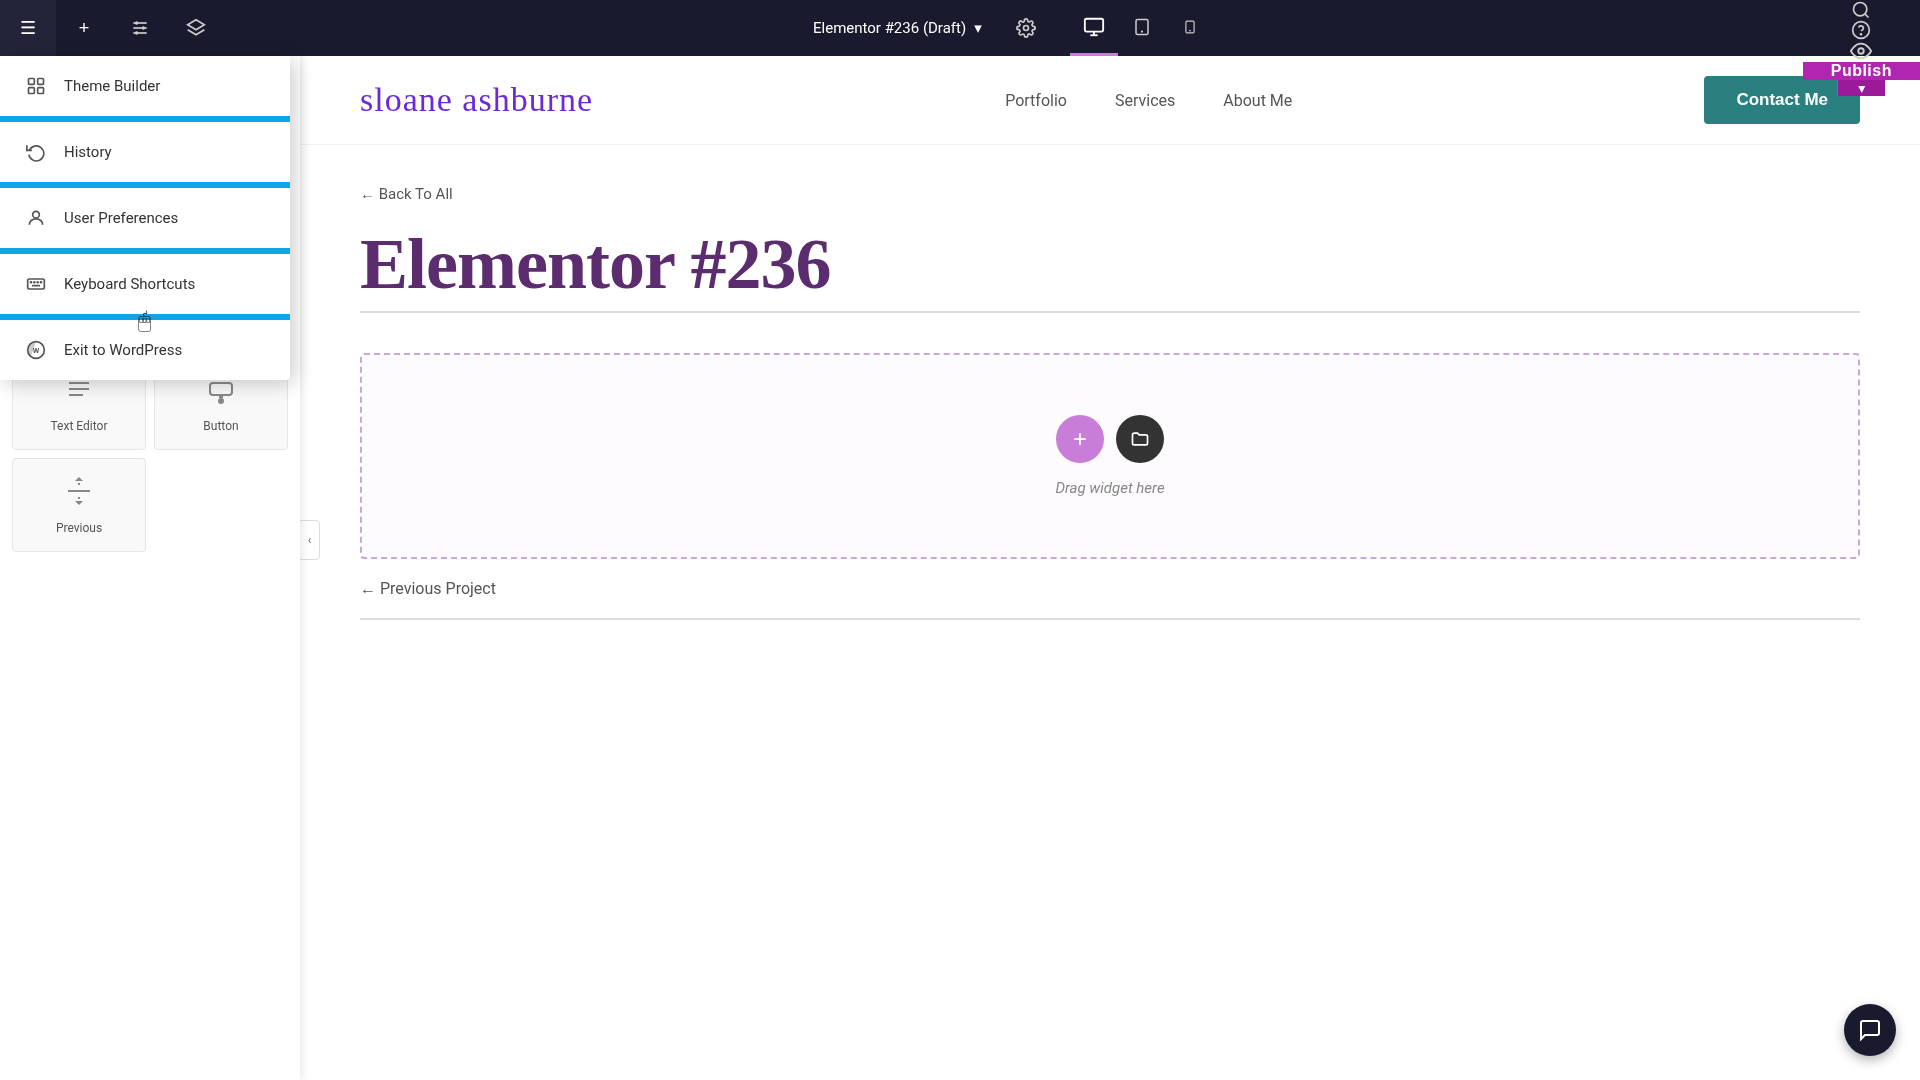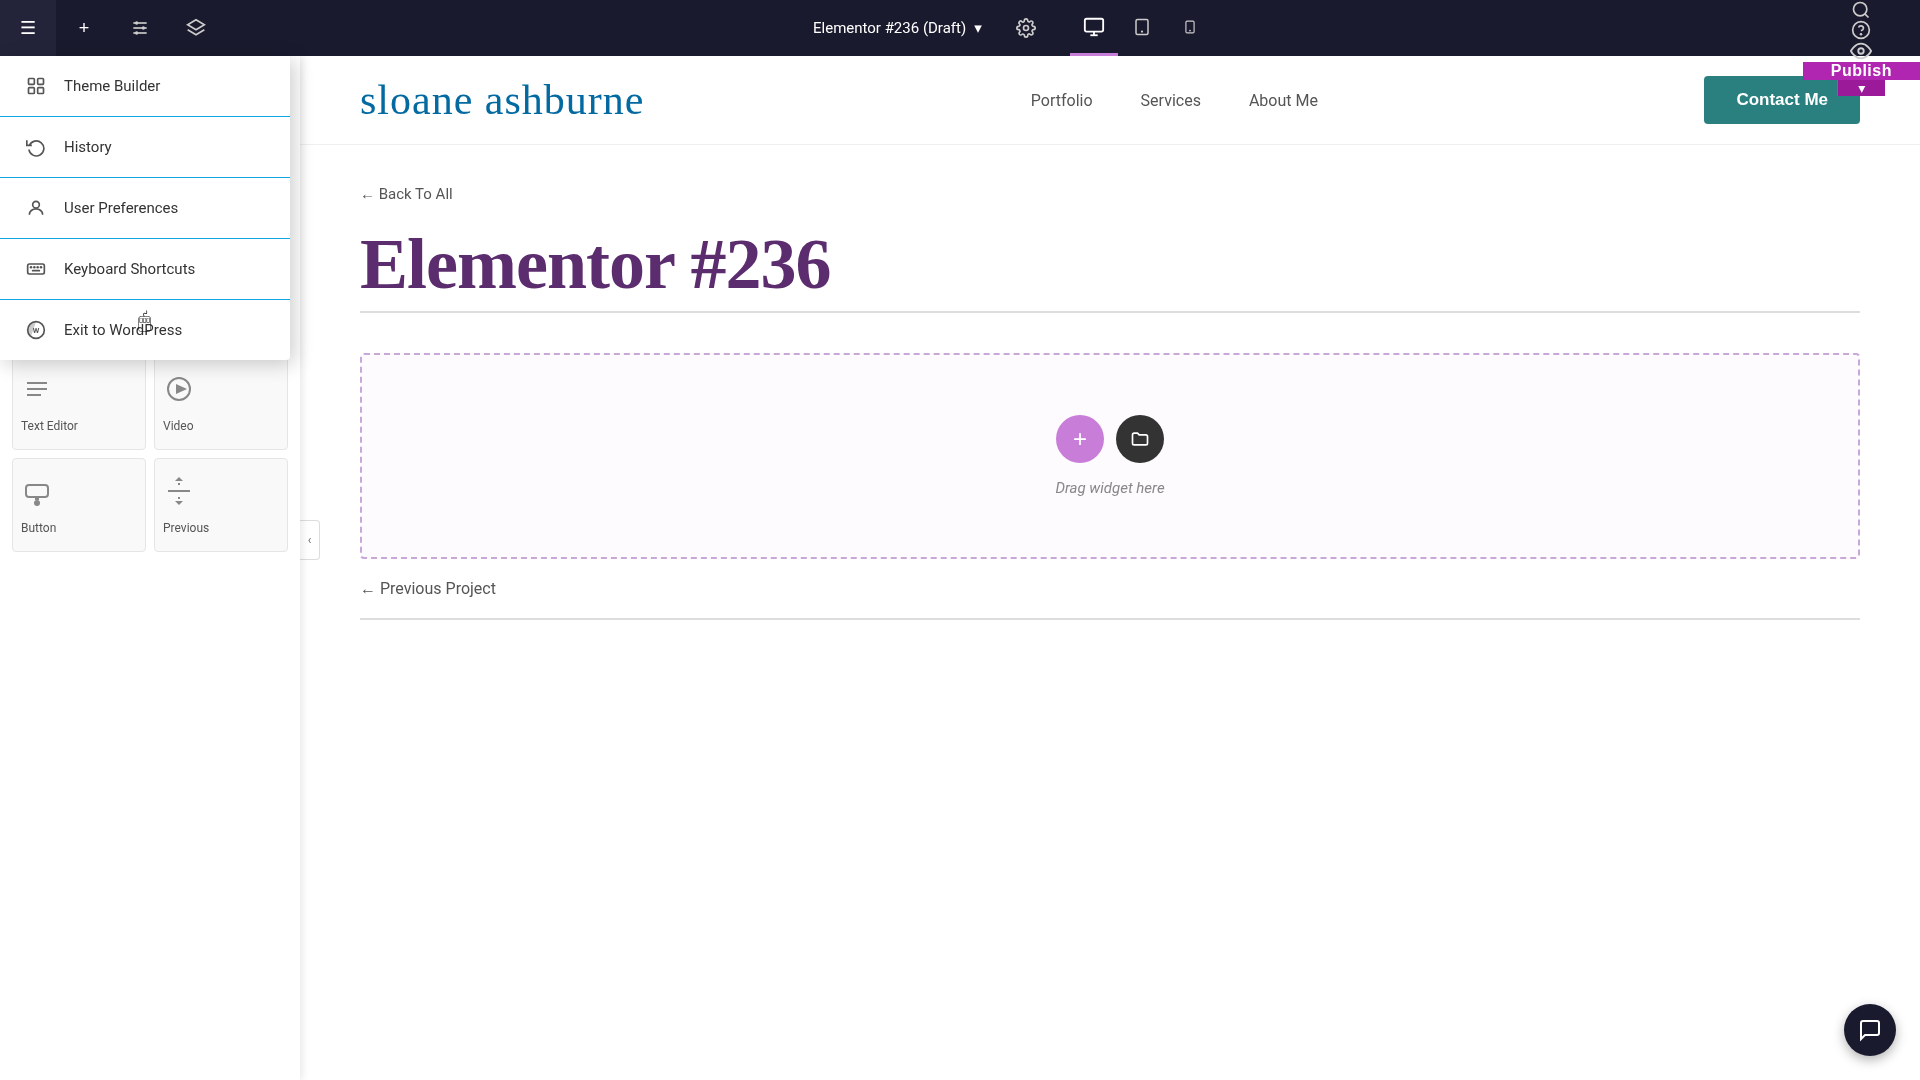--- a/index.html
+++ b/index.html
@@ -46,38 +46,38 @@
 
     
     .dropdown-menu {
       position: fixed; top: 56px; left: 0; width: 290px;
       background: #fff; z-index: 1100; border-radius: 0 0 4px 0;
       box-shadow: 4px 4px 20px rgba(0,0,0,0.2);
     }
     .dropdown-item {
       display: flex; align-items: center; gap: 16px;
       padding: 18px 24px; cursor: pointer; font-size: 15px; color: #333;
-      border-bottom: 1px solid #0ea5e9;
+      border-bottom: 6px solid #0ea5e9;
     }
     .dropdown-item:last-child { border-bottom: none; }
     .dropdown-icon { width: 24px; height: 24px; display: flex; align-items: center; justify-content: center; color: #555; font-size: 16px; }
     .cursor-indicator { position: absolute; left: 138px; top: 308px; z-index: 1200; font-size: 22px; pointer-events: none; }
 
     
     .sidebar-content { padding: 16px 12px; overflow-y: auto; flex: 1; }
     .section-title {
       font-size: 12px; color: #666; text-transform: uppercase; letter-spacing: 1px;
       padding: 8px 4px; display: flex; align-items: center; gap: 6px; cursor: pointer;
       font-weight: 600;
     }
     .section-title .chevron { font-size: 10px; }
     .widgets-grid { display: grid; grid-template-columns: 1fr 1fr; gap: 8px; margin: 8px 0; }
     .widget-item {
       background: #f9f9f9; border: 1px solid #e5e5e5; border-radius: 4px;
-      padding: 16px 8px; display: flex; flex-direction: column; 
+      padding: 16px 8px; display: flex; flex-direction: column; align-items: center;
       gap: 8px; cursor: grab; font-size: 12px; color: #555;
       transition: background 0.2s; min-height: 90px; justify-content: center;
     }
     .widget-icon { font-size: 24px; color: #777; }
 
     
     .collapse-btn {
       position: fixed; top: 50%; left: 300px; transform: translateY(-50%);
       width: 20px; height: 40px; background: #fff; border: 1px solid #ddd;
       border-left: none; border-radius: 0 4px 4px 0; cursor: pointer;
@@ -93,22 +93,22 @@
 
     
     .website-preview { background: #fff; min-height: calc(1080px - 56px); }
 
     
     .site-header {
       display: flex; align-items: center; justify-content: space-between;
       padding: 20px 60px; border-bottom: 1px solid #f0f0f0; background: #fff;
     }
     .site-logo {
-      font-family: Georgia, 'Times New Roman', serif; font-size: 42px;
-      color: #0369a1; letter-spacing: 1px; font-weight: normal;
+      font-family: Georgia, 'Times New Roman', serif; font-size: 34px;
+      color: #6d28d9; letter-spacing: 1px; font-weight: normal;
     }
     .site-nav { display: flex; align-items: center; gap: 48px; }
     .nav-link { font-size: 16px; color: #555; text-decoration: none; cursor: pointer; }
     .contact-btn {
       background: #2a7f7f; color: #fff; padding: 14px 32px;
       border: none; border-radius: 4px; font-size: 17px; font-weight: 600; cursor: pointer;
     }
 
     
     .page-content { padding: 40px 60px; }
@@ -356,29 +356,20 @@
             <line x1="6" y1="10" x2="26" y2="10"></line>
             <line x1="6" y1="16" x2="26" y2="16"></line>
             <line x1="6" y1="22" x2="20" y2="22"></line>
           </svg>
         </div>
         <span>Text Editor</span>
       </div>
       <div class="widget-item">
         <div class="widget-icon">
           <svg width="32" height="32" viewBox="0 0 32 32" fill="none" stroke="#888" stroke-width="2">
-            <circle cx="16" cy="16" r="11"></circle>
-            <polygon points="13,11 24,16 13,21" fill="#888" stroke="none"></polygon>
-          </svg>
-        </div>
-        <span>Video</span>
-      </div>
-      <div class="widget-item">
-        <div class="widget-icon">
-          <svg width="32" height="32" viewBox="0 0 32 32" fill="none" stroke="#888" stroke-width="2">
             <rect x="5" y="10" width="22" height="12" rx="3"></rect>
             <circle cx="16" cy="22" r="3" fill="#888" stroke="none" transform="translate(0 6)"></circle>
             <line x1="14" y1="24" x2="18" y2="24" stroke-width="2"></line>
           </svg>
         </div>
         <span>Button</span>
       </div>
       <div class="widget-item">
         <div class="widget-icon">
           <svg width="32" height="32" viewBox="0 0 32 32" fill="none" stroke="#888" stroke-width="2">

